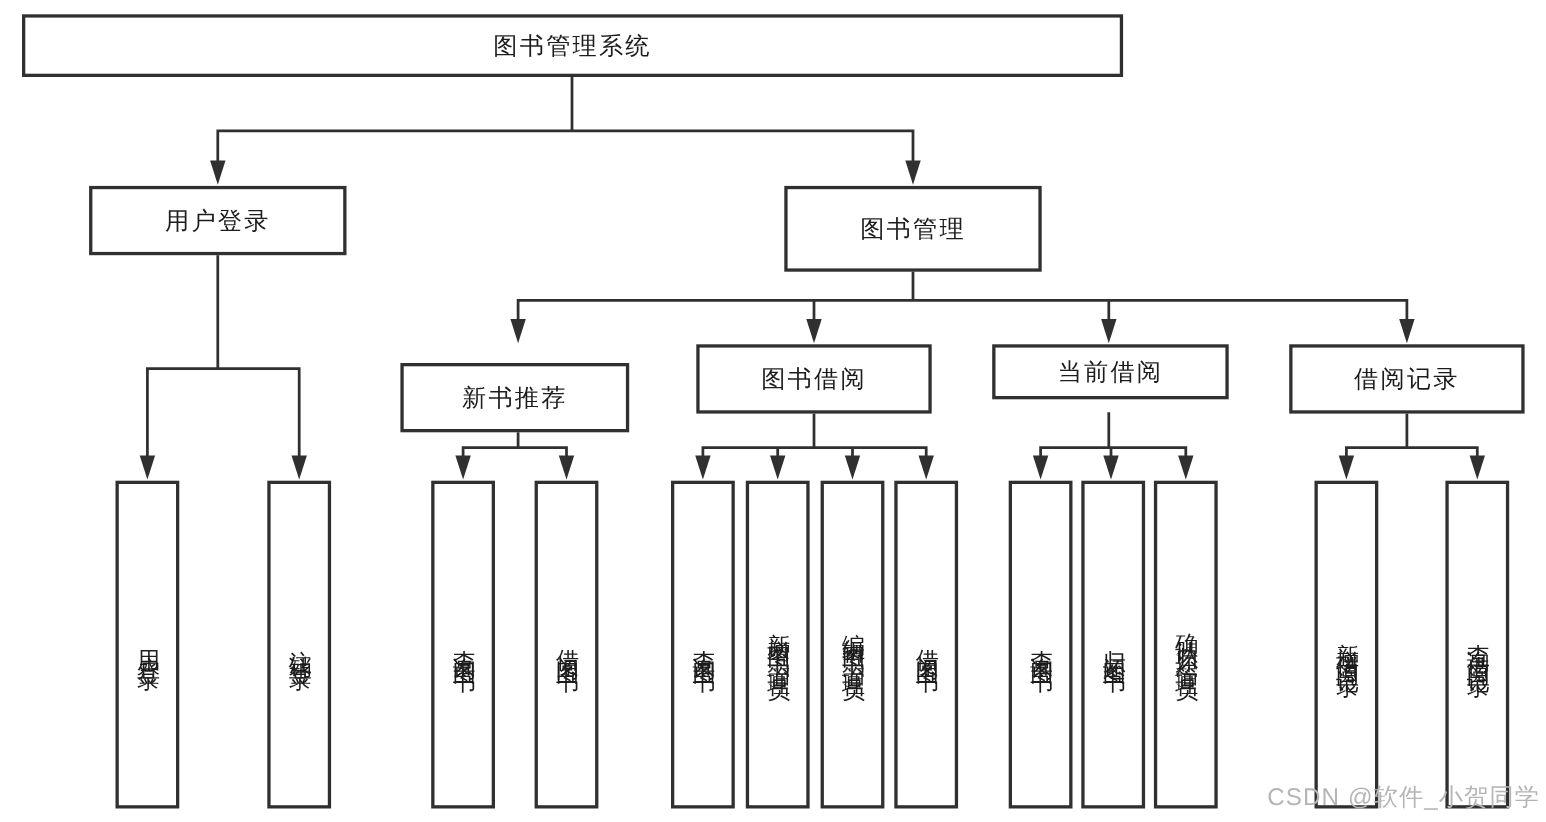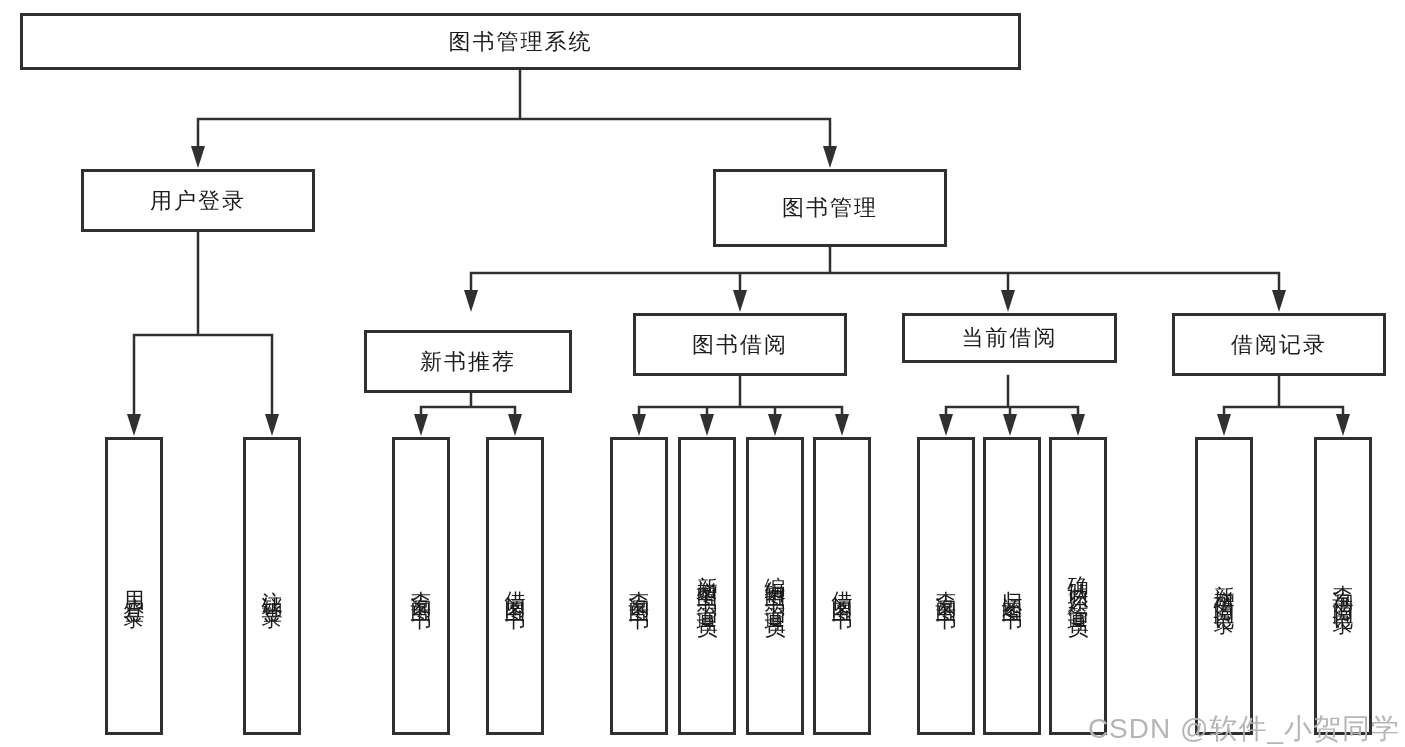--- a/index.html
+++ b/index.html
@@ -43,21 +43,21 @@
     text-orientation:mixed;
     font-size:21px;
     letter-spacing:6px;
     line-height:1.05;
     color:var(--text);
     white-space:nowrap;
   }
   .watermark{
     position:absolute;z-index:3;
     right:5px;top:710px;
-    font-size:28px;letter-spacing:1px;
+    font-size:22px;letter-spacing:1px;
     color:var(--wm);
     white-space:nowrap;
   }
 </style>
 </head>
 <body>
 
 <div class="canvas">
 
   <svg class="connectors" width="1405" height="747" aria-hidden="true">

